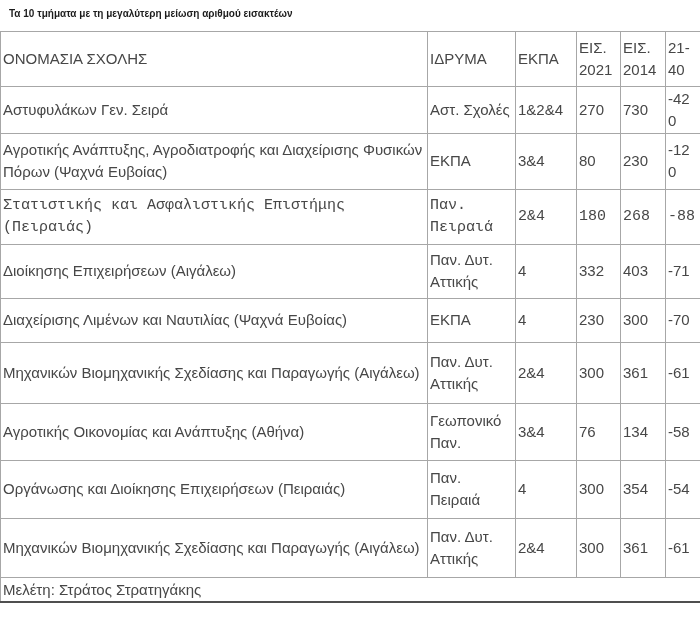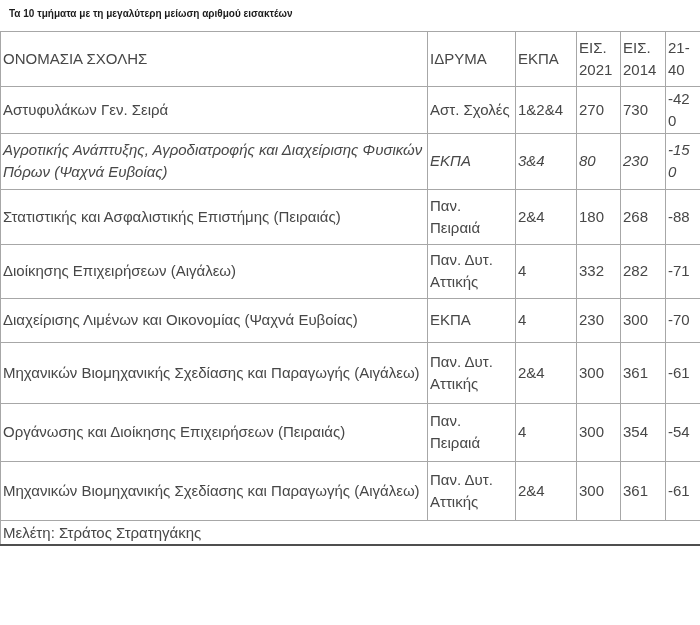--- a/index.html
+++ b/index.html
@@ -40,23 +40,23 @@
     padding: 1px 2px;
     vertical-align: middle;
     text-align: left;
     font-weight: normal;
     word-wrap: break-word;
   }
   .inst  { white-space: pre-line; }
   .field { white-space: nowrap; }
   .hr { height: 55px; }
   .r0 { height: 35px; margin-top: 16px; }
-  .r1 { height: 56px; font-style: italic; }
+  .r1 { height: 56px; }
   .r2 { height: 39px; }
-  .r3 { height: 55px; }
+  .r3 { height: 55px; font-family: Liberation Mono, monospace; }
   .r4 { height: 54px; }
   .r5 { height: 44px; }
   .r6 { height: 61px; }
   .r7 { height: 57px; }
   .r8 { height: 58px; margin-top: 36px; }
   .r9 { height: 59px; }
   .fr { height: 21px; }
   .fr td {
     border-bottom: 2px solid #4f4f4f;
     vertical-align: middle;
@@ -95,56 +95,65 @@
       <td>270</td>
       <td>730</td>
       <td>-420</td>
     </tr>
     <tr class="r1">
       <td>Αγροτικής Ανάπτυξης, Αγροδιατροφής και Διαχείρισης Φυσικών Πόρων  (Ψαχνά Ευβοίας)</td>
       <td class="inst">ΕΚΠΑ</td>
       <td class="field">3&amp;4</td>
       <td>80</td>
       <td>230</td>
-      <td>-150</td>
+      <td>-120</td>
     </tr>
     <tr class="r3">
       <td>Στατιστικής και Ασφαλιστικής Επιστήμης (Πειραιάς)</td>
       <td class="inst">Παν.
 Πειραιά</td>
       <td class="field">2&amp;4</td>
       <td>180</td>
       <td>268</td>
       <td>-88</td>
     </tr>
     <tr class="r4">
       <td>Διοίκησης Επιχειρήσεων (Αιγάλεω)</td>
       <td class="inst">Παν. Δυτ.
 Αττικής</td>
       <td class="field">4</td>
       <td>332</td>
-      <td>282</td>
+      <td>403</td>
       <td>-71</td>
     </tr>
     <tr class="r5">
-      <td>Διαχείρισης Λιμένων και Οικονομίας (Ψαχνά Ευβοίας)</td>
+      <td>Διαχείρισης Λιμένων και Ναυτιλίας (Ψαχνά Ευβοίας)</td>
       <td class="inst">ΕΚΠΑ</td>
       <td class="field">4</td>
       <td>230</td>
       <td>300</td>
       <td>-70</td>
     </tr>
     <tr class="r6">
       <td>Μηχανικών Βιομηχανικής Σχεδίασης και Παραγωγής (Αιγάλεω)</td>
       <td class="inst">Παν. Δυτ.
 Αττικής</td>
       <td class="field">2&amp;4</td>
       <td>300</td>
       <td>361</td>
       <td>-61</td>
+    </tr>
+    <tr class="r7">
+      <td>Αγροτικής Οικονομίας και Ανάπτυξης (Αθήνα)</td>
+      <td class="inst">Γεωπονικό
+Παν.</td>
+      <td class="field">3&amp;4</td>
+      <td>76</td>
+      <td>134</td>
+      <td>-58</td>
     </tr>
     <tr class="r8">
       <td>Οργάνωσης και Διοίκησης Επιχειρήσεων (Πειραιάς)</td>
       <td class="inst">Παν.
 Πειραιά</td>
       <td class="field">4</td>
       <td>300</td>
       <td>354</td>
       <td>-54</td>
     </tr>

